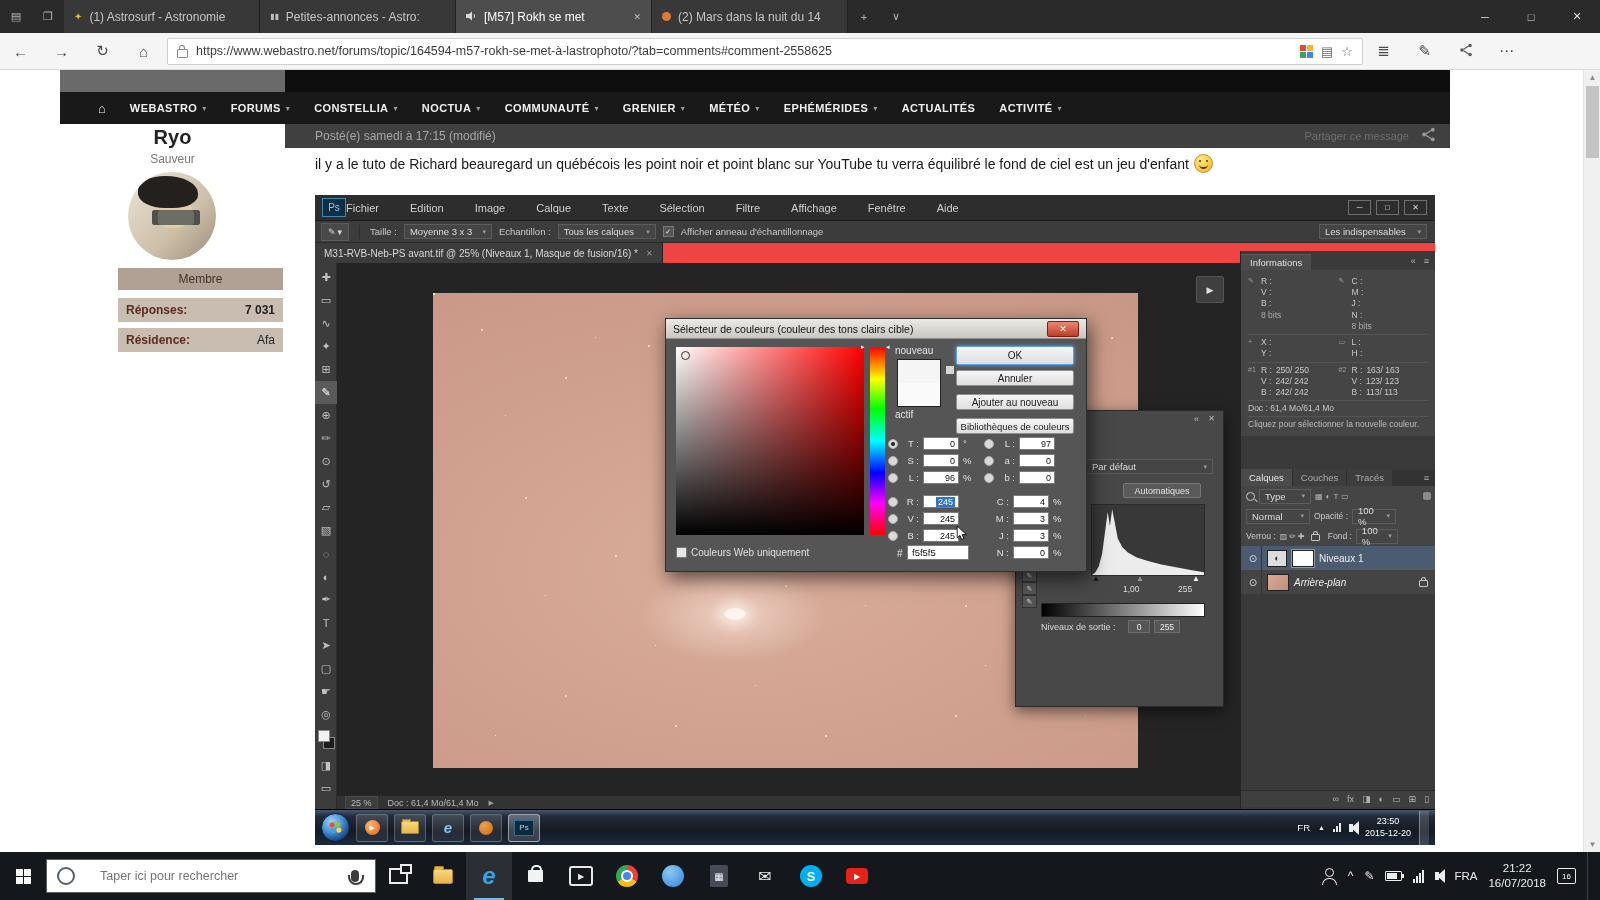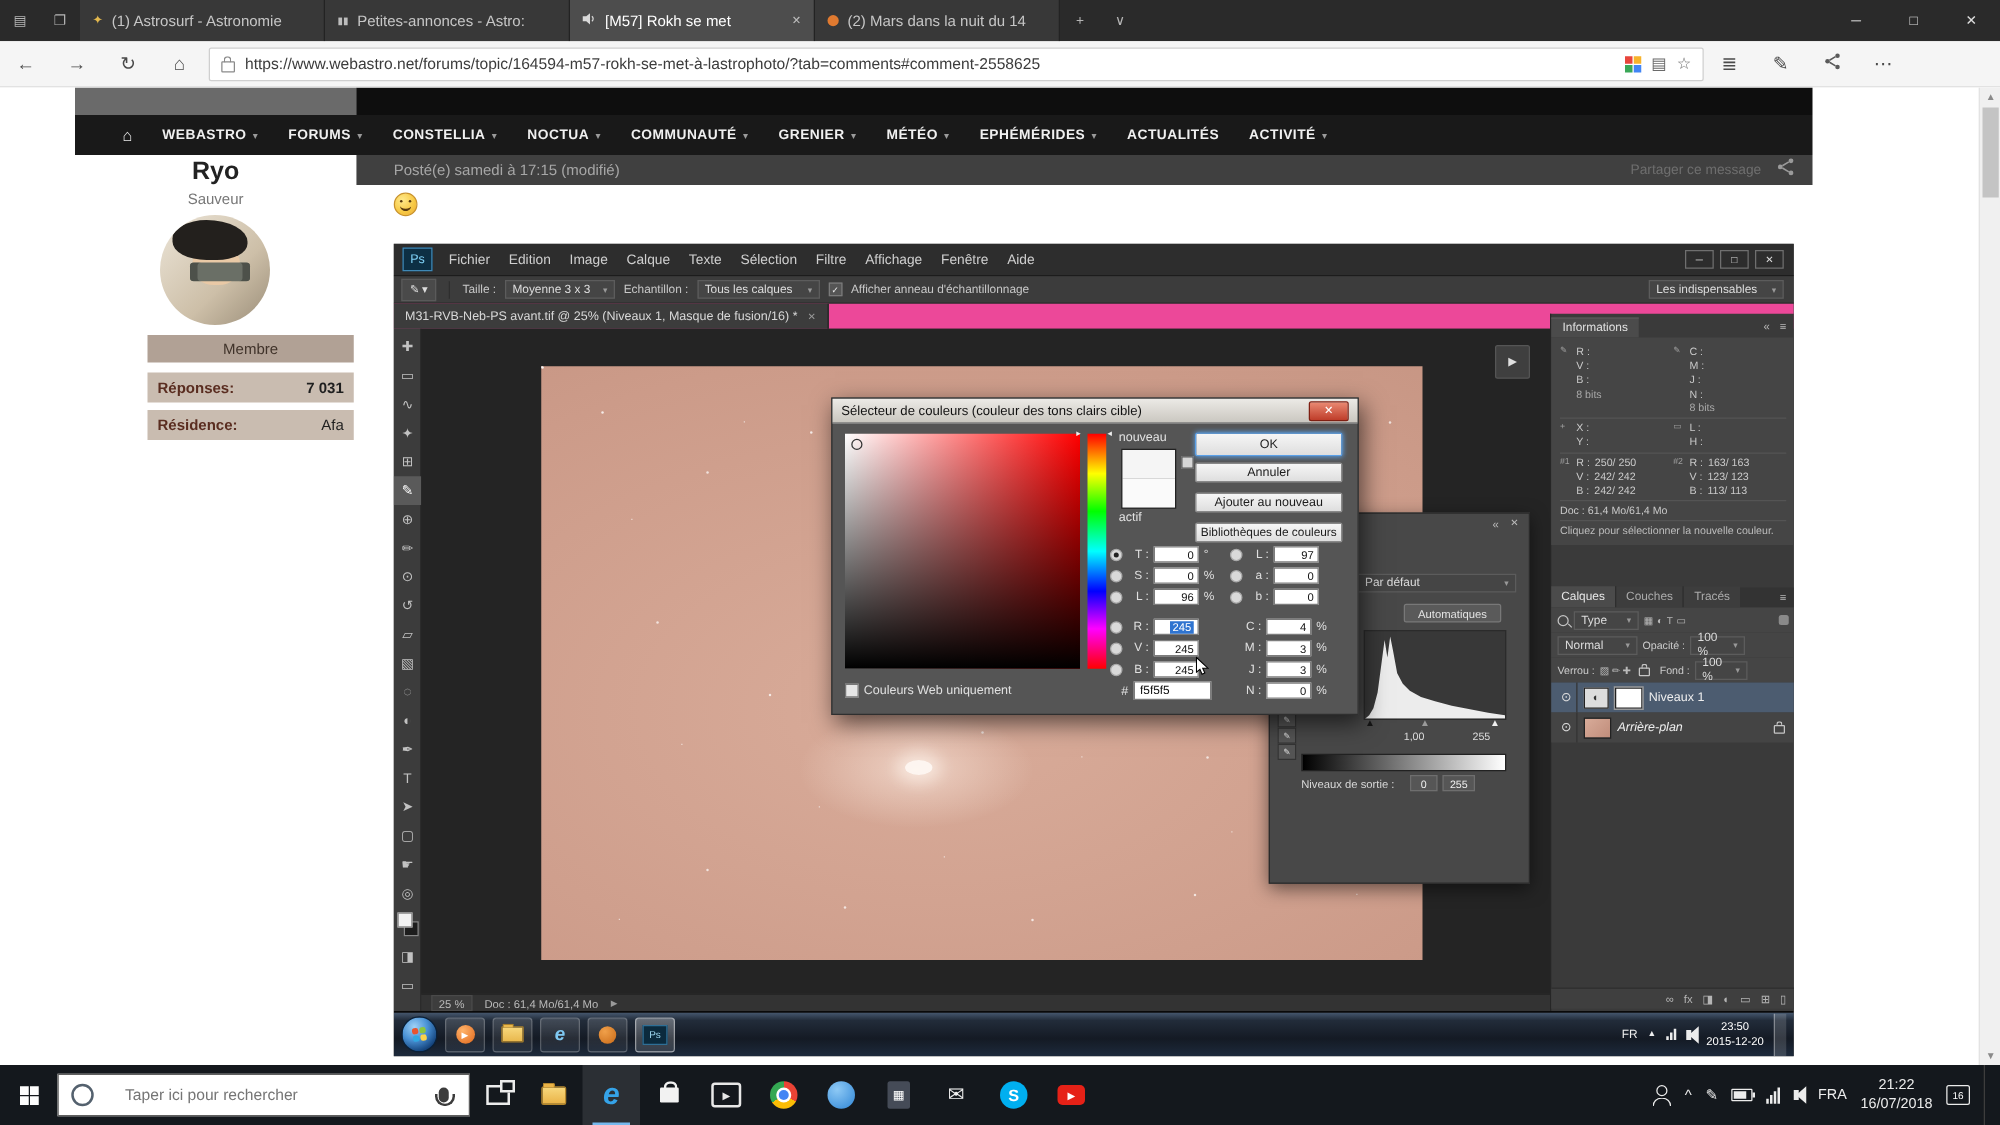--- a/index.html
+++ b/index.html
@@ -59,30 +59,30 @@
   .emoji::before{content:"";position:absolute;left:4px;top:5px;width:2px;height:2px;background:#5a3b10;border-radius:50%;box-shadow:7px 0 0 #5a3b10}
   .emoji::after{content:"";position:absolute;left:4px;top:7px;width:9px;height:5px;border-bottom:2px solid #5a3b10;border-radius:0 0 9px 9px}
   .sb{position:absolute;left:1583px;top:0;width:17px;height:782px;background:#f0f0f0;border-left:1px solid #e3e3e3}
   .sbar{position:absolute;left:0;width:17px;text-align:center;color:#8a8a8a;font-size:8px}
   .sbthumb{position:absolute;left:2px;top:16px;width:13px;height:72px;background:#c4c4c4}
 
   
   .psshot{position:absolute;left:315px;top:125px;width:1120px;height:650px;background:#262626;overflow:hidden;font-size:10px;color:#ccc}
   .pstitle{position:absolute;left:0;top:0;width:1120px;height:26px;background:#2d2d2d;border-bottom:1px solid #1c1c1c;display:flex;align-items:center;box-sizing:border-box}
   .pslogo{margin-left:7px;width:22px;height:17px;background:#0d2f44;border:1px solid #3f88b5;color:#7fd0f5;font-size:10px;display:flex;align-items:center;justify-content:center}
-  .psmenu{margin-left:13px;display:flex;gap:15px;color:#cfcfcf;font-size:11px}
+  .psmenu{display:flex;gap:31px;color:#cfcfcf;font-size:11px}
   .pswin{margin-left:auto;margin-right:8px;display:flex;gap:5px}
   .pswb{width:21px;height:13px;border:1px solid #6f6f6f;color:#ddd;font-size:8px;display:flex;align-items:center;justify-content:center}
   .psopts{position:absolute;left:0;top:26px;width:1120px;height:22px;background:#3c3c3c;border-bottom:1px solid #2a2a2a;display:flex;align-items:center;font-size:9.5px;color:#c9c9c9;gap:7px;padding-left:6px;box-sizing:border-box}
   .toolchip{width:26px;height:16px;background:#4a4a4a;border:1px solid #5a5a5a;display:flex;align-items:center;justify-content:center;color:#ddd;font-size:9px;gap:2px}
   .vsep{width:1px;height:14px;background:#2e2e2e;margin:0 3px}
   .dd{height:15px;background:#454545;border:1px solid #5c5c5c;display:flex;align-items:center;gap:5px;padding:0 5px;font-size:9.5px;color:#ddd;box-sizing:border-box}
   .dd .crt{font-size:7px;color:#999}
   .cbx{width:9px;height:9px;background:#555;border:1px solid #7a7a7a;display:flex;align-items:center;justify-content:center;color:#eee;font-size:7px;flex:0 0 auto}
-  .psdocs{position:absolute;left:0;top:48px;width:1120px;height:20px;background:#ec4899}
+  .psdocs{position:absolute;left:0;top:48px;width:1120px;height:20px;background:#ef4444}
   .doctab{position:absolute;left:0;top:0;height:20px;background:#3c3c3c;border-right:1px solid #222;display:flex;align-items:center;gap:8px;padding:0 9px;color:#d8d8d8;font-size:10px}
   .pstools{position:absolute;left:0;top:68px;width:22px;height:546px;background:#3c3c3c;border-right:1px solid #2b2b2b;padding-top:3px;box-sizing:border-box}
   .tool{width:22px;height:23px;display:flex;align-items:center;justify-content:center;color:#c2c2c2;font-size:11px}
   .tool.active{background:#5a5a5a;color:#fff}
   .swatches{position:relative;width:22px;height:26px;margin-top:2px}
   .swA{position:absolute;left:3px;top:2px;width:10px;height:10px;background:#f2f2f2;border:1px solid #888;z-index:2}
   .swB{position:absolute;left:8px;top:9px;width:10px;height:10px;background:#1d1d1d;border:1px solid #888}
   .pscanvas{position:absolute;left:22px;top:68px;width:903px;height:532px;background:#242424}
   .psimg{position:absolute;left:96px;top:30px;width:705px;height:475px;background:radial-gradient(ellipse 130% 110% at 45% 58%,#d9ac9a 0%,#cc9b89 55%,#bd8b79 100%)}
   .stars1{position:absolute;left:0;top:0;width:2px;height:2px;border-radius:50%;background:rgba(255,255,255,.85);
@@ -364,20 +364,21 @@
         <span class="sl">Réponses:</span>
         <span class="sv">7 031</span>
       </div>
       <div class="statrow" style="top:204px">
         <span class="sl">Résidence:</span>
         <span class="sv2">Afa</span>
       </div>
     </div>
 
     <div class="postbody">
+      <span>il y a le tuto de Richard beauregard un québécois les point noir et point blanc sur YouTube tu verra équilibré le fond de ciel est un jeu d'enfant</span>
       <span class="emoji"></span>
     </div>
 
     <div class="psshot">
 
       <div class="pstitle">
         <span class="pslogo">Ps</span>
         <span class="psmenu">
           <span>Fichier</span>
           <span>Edition</span>

